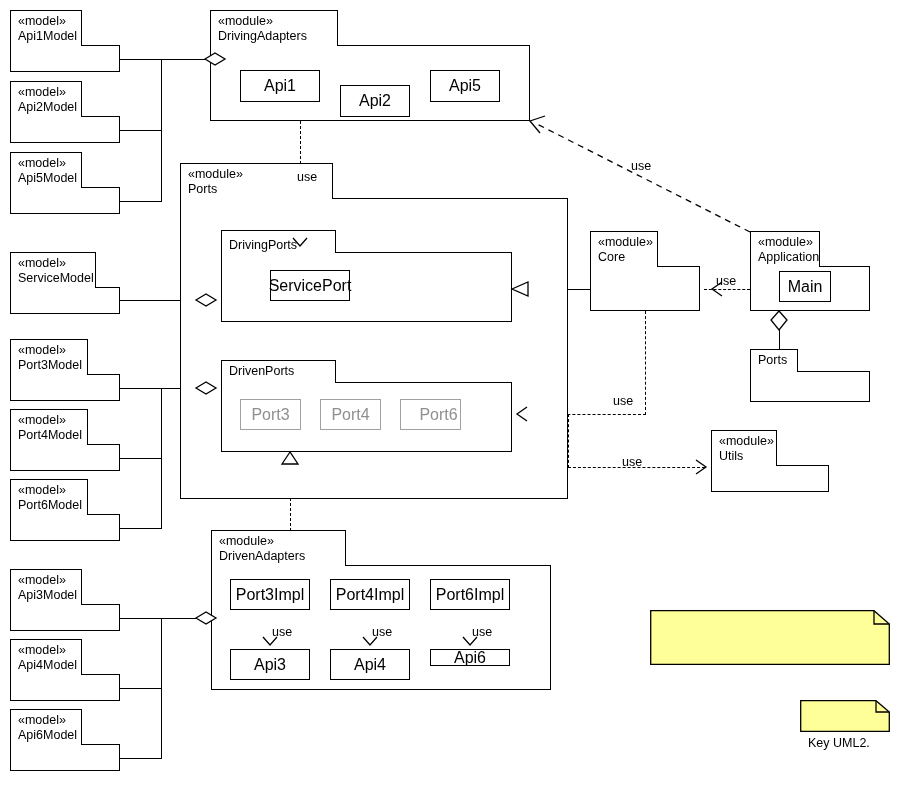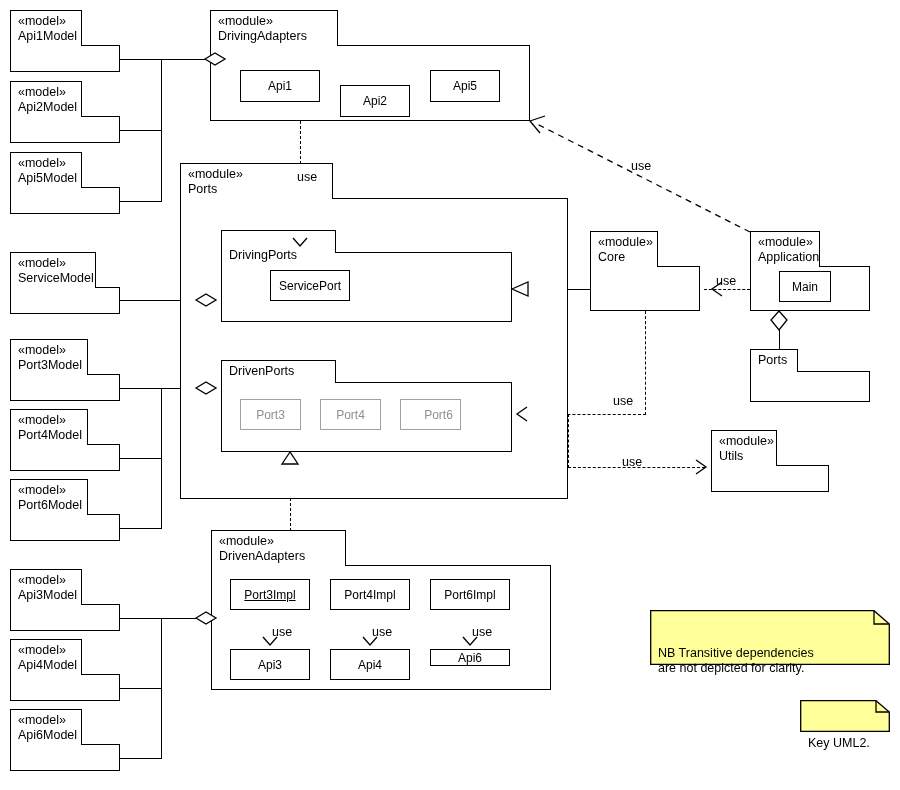--- a/index.html
+++ b/index.html
@@ -51,21 +51,21 @@
   }
   
   .cls {
     position: absolute;
     box-sizing: border-box;
     border: 1.3px solid #000000;
     background: #ffffff;
     display: flex;
     align-items: center;
     justify-content: center;
-    font-size: 12px;
+    font-size: 16px;
     color: #000000;
     z-index: 4;
     white-space: nowrap;
   }
   .cls.muted {
     border-color: #a0a0a0;
     color: #909090;
   }
   
   .ln {
@@ -233,21 +233,21 @@
 
   <div class="pkg">
     <div class="tab" style="left:180px; top:163px; width:153px; height:36px;">
       <span class="st">«module»</span>
       <span class="nm">Ports</span>
     </div>
     <div class="body" style="left:180px; top:198px; width:388px; height:301px;"></div>
   </div>
 
   <div class="pkg">
-    <div class="tab" style="left:221px; top:230px; width:115px; height:23px; padding-top:17px;">
+    <div class="tab" style="left:221px; top:230px; width:115px; height:23px; padding-top:7px;">
       <span class="nm">DrivingPorts</span>
     </div>
     <div class="body" style="left:221px; top:252px; width:291px; height:70px;"></div>
   </div>
   <div class="cls" style="left:270px; top:270px; width:80px; height:31px;">ServicePort</div>
 
   <div class="pkg">
     <div class="tab" style="left:221px; top:360px; width:115px; height:23px; padding-top:3px;">
       <span class="nm">DrivenPorts</span>
     </div>
@@ -289,21 +289,21 @@
     <div class="body" style="left:711px; top:465px; width:118px; height:27px;"></div>
   </div>
 
   <div class="pkg">
     <div class="tab" style="left:211px; top:530px; width:135px; height:36px;">
       <span class="st">«module»</span>
       <span class="nm">DrivenAdapters</span>
     </div>
     <div class="body" style="left:211px; top:565px; width:340px; height:125px;"></div>
   </div>
-  <div class="cls" style="left:230px; top:579px; width:80px; height:31px;text-decoration:underline;">Port3Impl</div>
+  <div class="cls" style="left:230px; top:579px; width:80px; height:31px;">Port3Impl</div>
   <div class="cls" style="left:330px; top:579px; width:80px; height:31px;">Port4Impl</div>
   <div class="cls" style="left:430px; top:579px; width:80px; height:31px;">Port6Impl</div>
   <div class="cls" style="left:230px; top:649px; width:80px; height:31px;">Api3</div>
   <div class="cls" style="left:330px; top:649px; width:80px; height:31px;">Api4</div>
   <div class="cls" style="left:430px; top:649px; width:80px; height:17px;">Api6</div>
 
   <div class="lbl" style="left:297px; top:170px;">use</div>
   <div class="lbl" style="left:631px; top:159px;">use</div>
   <div class="lbl" style="left:716px; top:274px;">use</div>
   <div class="lbl" style="left:613px; top:394px;">use</div>
@@ -374,22 +374,20 @@
     <polygon class="white" points="512,289 528,282 528,296"></polygon>
 
     <polygon class="white" points="290,452 282,464 298,464"></polygon>
   </svg>
 
   <div class="note" style="left:650px; top:610px; width:240px; height:55px;">
     <svg class="shape" viewBox="0 0 240 55" preserveAspectRatio="none">
       <polygon points="0.7,0.7 224,0.7 239.3,14 239.3,54.3 0.7,54.3" fill="#ffff99" stroke="#000000" stroke-width="1.3"></polygon>
       <polyline points="224,0.7 224,14 239.3,14" fill="none" stroke="#000000" stroke-width="1.3"></polyline>
     </svg>
-    <span class="txt">NB Transitive dependencies
-are not depicted for clarity.</span>
   </div>
 
   <div class="note" style="left:800px; top:700px; width:90px; height:32px;">
     <svg class="shape" viewBox="0 0 90 32" preserveAspectRatio="none">
       <polygon points="0.7,0.7 76,0.7 89.3,12 89.3,31.3 0.7,31.3" fill="#ffff99" stroke="#000000" stroke-width="1.3"></polygon>
       <polyline points="76,0.7 76,12 89.3,12" fill="none" stroke="#000000" stroke-width="1.3"></polyline>
     </svg>
     <span class="txt">Key UML2.</span>
   </div>
 

